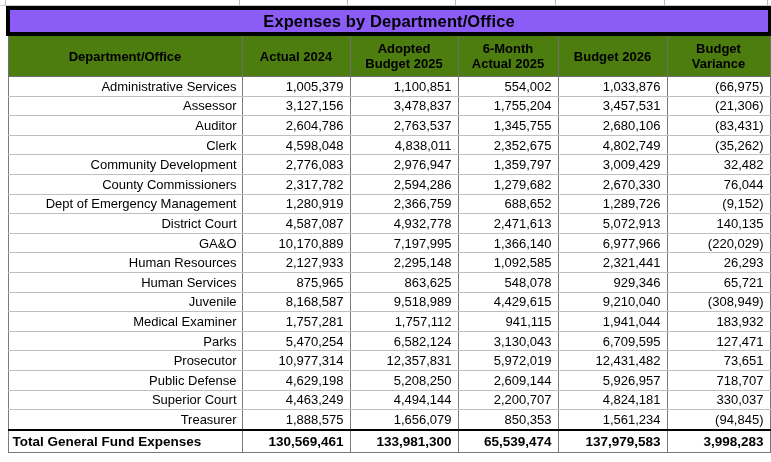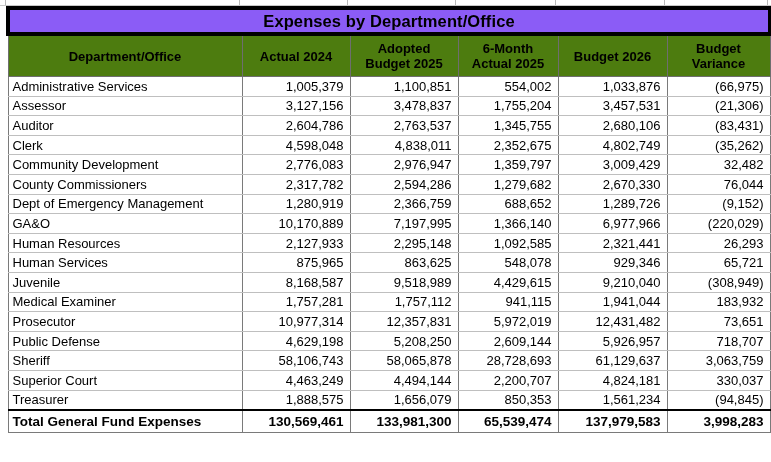--- a/index.html
+++ b/index.html
@@ -86,21 +86,21 @@
   
   tr.data-row td {
     height: 18.6px;
     font-size: 13px;
     border-top: 1px solid #bfbfbf;
     border-bottom: 1px solid #bfbfbf;
     border-left: 1px solid #7a7a7a;
     border-right: 1px solid #7a7a7a;
   }
   tr.data-row td.dept {
-    text-align: left;
+    text-align: right;
     padding-left: 4px;
   }
   tr.data-row td.num {
     text-align: right;
     padding-right: 6px;
   }
   tr.data-row:first-of-type td { border-top: 1px solid #7a7a7a; }
 
   
   tr.total-row td {
@@ -208,20 +208,28 @@
         </tr>
         <tr class="data-row">
           <td class="dept">Dept of Emergency Management</td>
           <td class="num">1,280,919</td>
           <td class="num">2,366,759</td>
           <td class="num">688,652</td>
           <td class="num">1,289,726</td>
           <td class="num">(9,152)</td>
         </tr>
         <tr class="data-row">
+          <td class="dept">District Court</td>
+          <td class="num">4,587,087</td>
+          <td class="num">4,932,778</td>
+          <td class="num">2,471,613</td>
+          <td class="num">5,072,913</td>
+          <td class="num">140,135</td>
+        </tr>
+        <tr class="data-row">
           <td class="dept">GA&amp;O</td>
           <td class="num">10,170,889</td>
           <td class="num">7,197,995</td>
           <td class="num">1,366,140</td>
           <td class="num">6,977,966</td>
           <td class="num">(220,029)</td>
         </tr>
         <tr class="data-row">
           <td class="dept">Human Resources</td>
           <td class="num">2,127,933</td>
@@ -248,42 +256,42 @@
         </tr>
         <tr class="data-row">
           <td class="dept">Medical Examiner</td>
           <td class="num">1,757,281</td>
           <td class="num">1,757,112</td>
           <td class="num">941,115</td>
           <td class="num">1,941,044</td>
           <td class="num">183,932</td>
         </tr>
         <tr class="data-row">
+          <td class="dept">Parks</td>
+          <td class="num">5,470,254</td>
+          <td class="num">6,582,124</td>
+          <td class="num">3,130,043</td>
+          <td class="num">6,709,595</td>
+          <td class="num">127,471</td>
+        </tr>
+        <tr class="data-row">
           <td class="dept">Prosecutor</td>
           <td class="num">10,977,314</td>
           <td class="num">12,357,831</td>
           <td class="num">5,972,019</td>
           <td class="num">12,431,482</td>
           <td class="num">73,651</td>
         </tr>
         <tr class="data-row">
           <td class="dept">Public Defense</td>
           <td class="num">4,629,198</td>
           <td class="num">5,208,250</td>
           <td class="num">2,609,144</td>
           <td class="num">5,926,957</td>
           <td class="num">718,707</td>
-        </tr>
-        <tr class="data-row">
-          <td class="dept">Sheriff</td>
-          <td class="num">58,106,743</td>
-          <td class="num">58,065,878</td>
-          <td class="num">28,728,693</td>
-          <td class="num">61,129,637</td>
-          <td class="num">3,063,759</td>
         </tr>
         <tr class="data-row">
           <td class="dept">Superior Court</td>
           <td class="num">4,463,249</td>
           <td class="num">4,494,144</td>
           <td class="num">2,200,707</td>
           <td class="num">4,824,181</td>
           <td class="num">330,037</td>
         </tr>
         <tr class="data-row">

